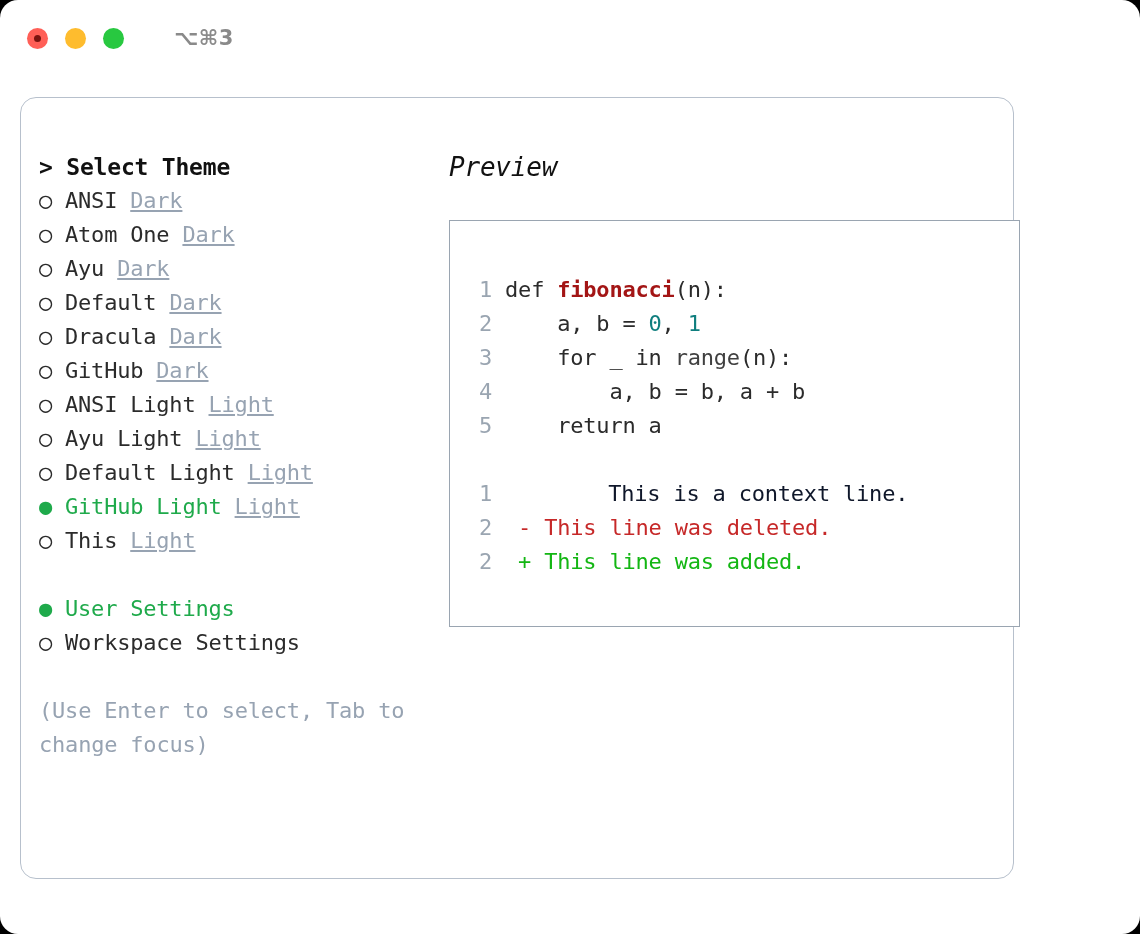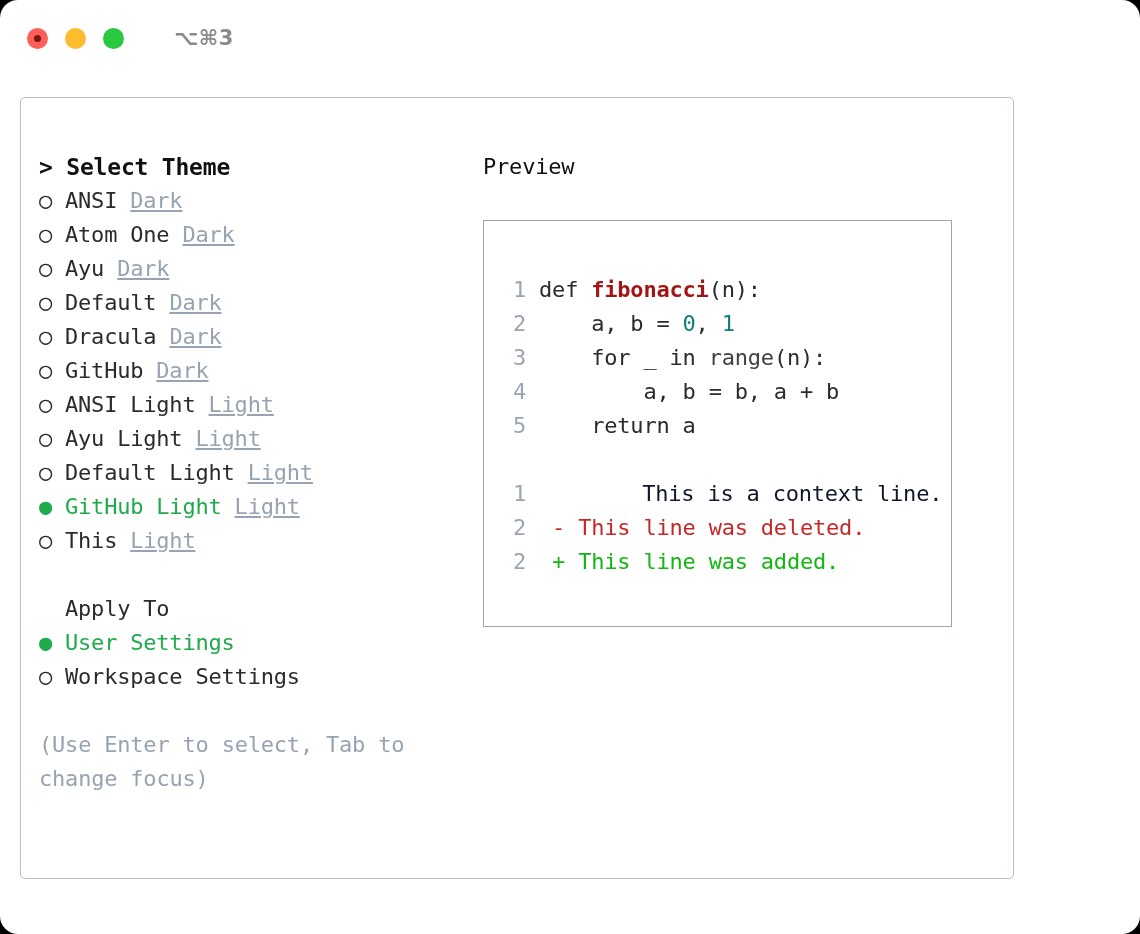--- a/index.html
+++ b/index.html
@@ -71,21 +71,21 @@
   }
 
   
   .dialog {
     position: absolute;
     left: 20px;
     top: 97px;
     width: 994px;
     height: 782px;
     border: 1.5px solid #b7c0cc;
-    border-radius: 5px;
+    border-radius: 16px;
     box-sizing: border-box;
     background: #ffffff;
   }
 
   .dialog-inner {
     position: absolute;
     left: 0; top: 0;
     width: 100%; height: 100%;
     display: flex;
   }
@@ -146,29 +146,30 @@
     letter-spacing: -0.2px;
   }
 
   
   .right-col {
     flex: 1;
     padding: 52px 0 0 0;
     box-sizing: border-box;
   }
   .preview-title {
-    font-size: 22px;
+    font-size: 26px;
     color: #111111;
     line-height: 34px;
     letter-spacing: -0.2px;
+    font-style: italic;
   }
 
   .code-panel {
     margin-top: 36px;
-    width: 469px;
+    width: 571px;
     height: 407px;
     border: 1.5px solid #9aa5b1;
     box-sizing: border-box;
     background: #ffffff;
     padding: 52px 0 0 18px;
   }
 
   .code-line {
     font-size: 22px;
     line-height: 34px;
@@ -223,21 +224,20 @@
             <div class="opt-row"><span class="bullet bullet-off">○</span><span class="opt-label">GitHub</span> <span class="opt-kind">Dark</span></div>
             <div class="opt-row"><span class="bullet bullet-off">○</span><span class="opt-label">ANSI Light</span> <span class="opt-kind">Light</span></div>
             <div class="opt-row"><span class="bullet bullet-off">○</span><span class="opt-label">Ayu Light</span> <span class="opt-kind">Light</span></div>
             <div class="opt-row"><span class="bullet bullet-off">○</span><span class="opt-label">Default Light</span> <span class="opt-kind">Light</span></div>
             <div class="opt-row selected"><span class="bullet bullet-on">●</span><span class="opt-label">GitHub Light</span> <span class="opt-kind">Light</span></div>
             <div class="opt-row"><span class="bullet bullet-off">○</span><span class="opt-label">This</span> <span class="opt-kind">Light</span></div>
           </div>
 
         <div class="group-gap"></div>
 
-        <div class="subsection-header">Apply To</div>
 
         <div id="apply-options">
             <div class="opt-row selected"><span class="bullet bullet-on">●</span><span class="opt-label">User Settings</span></div>
             <div class="opt-row"><span class="bullet bullet-off">○</span><span class="opt-label">Workspace Settings</span></div>
           </div>
 
         <div class="hint">(Use Enter to select, Tab to change focus)</div>
       </div>
 
       <div class="right-col">

